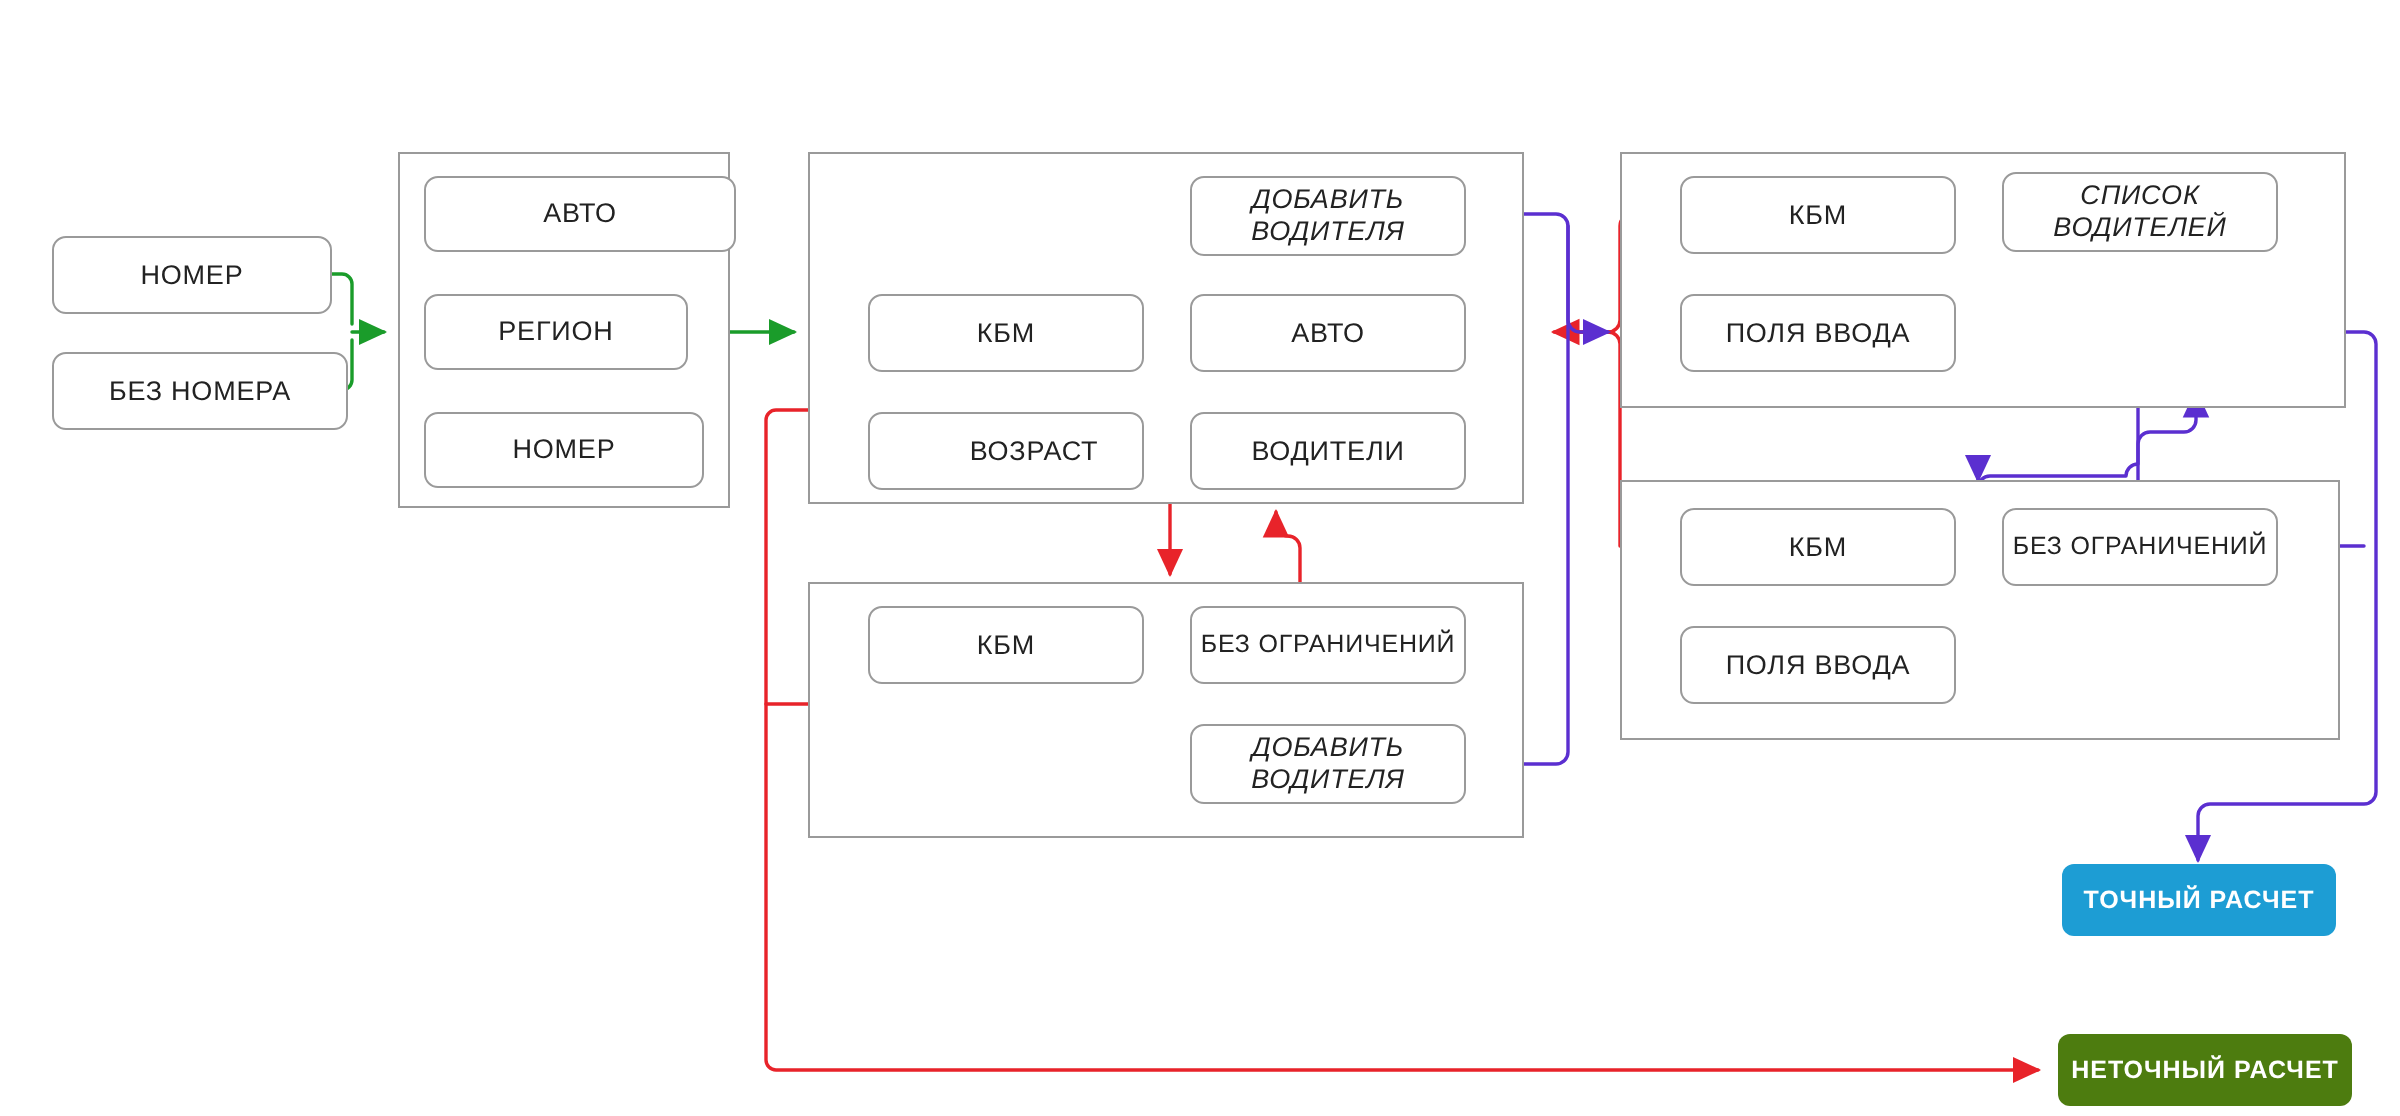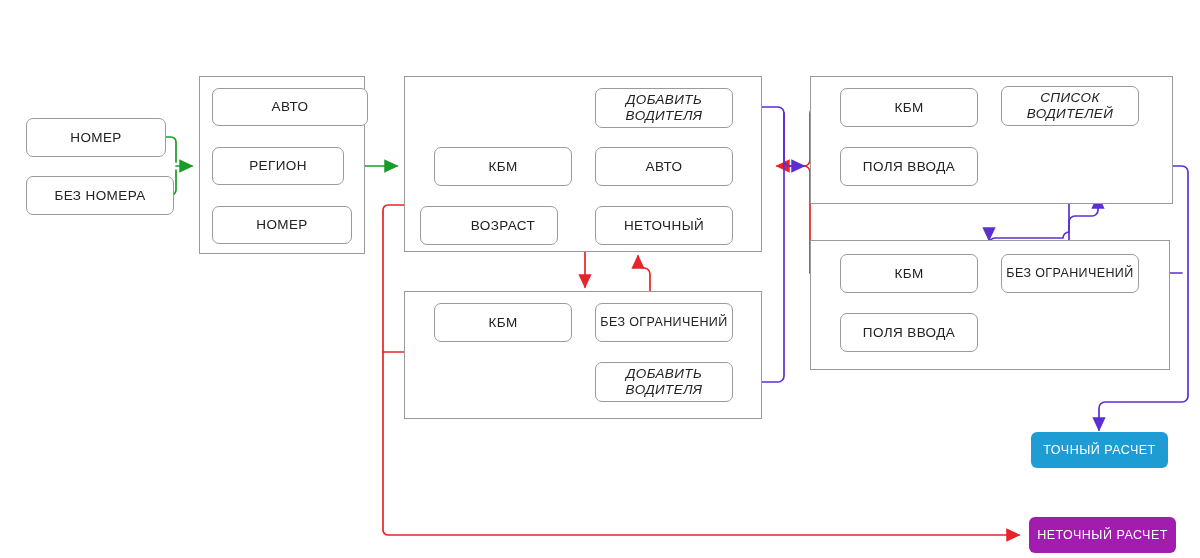--- a/index.html
+++ b/index.html
@@ -7,21 +7,21 @@
   #canvas{position:relative;width:1200px;height:558px;background:#ffffff;overflow:hidden;}
   svg#wires{position:absolute;left:0;top:0;width:1200px;height:558px;pointer-events:none;}
 
   .group-box{position:absolute;border:1.6px solid #9a9a9a;background:#ffffff;box-sizing:border-box;}
   .node{position:absolute;box-sizing:border-box;border:1.3px solid #9a9a9a;border-radius:7px;
         background:#ffffff;display:flex;align-items:center;justify-content:center;text-align:center;
         font-size:13.5px;color:#222222;letter-spacing:.4px;line-height:1.18;}
   .node.two-line{line-height:1.2;font-style:italic;}
   .cta{position:absolute;box-sizing:border-box;border:none;border-radius:6px;
        display:flex;align-items:center;justify-content:center;text-align:center;
-       font-size:12.5px;letter-spacing:.5px;color:#ffffff;font-weight:400;}
+       font-size:12.5px;letter-spacing:.5px;color:#ffffff;font-weight:700;}
 </style>
 </head>
 <body>
 
 <div id="canvas">
 
   <svg id="wires" viewBox="0 0 1200 558">
     <defs>
       <marker id="ah-green" markerWidth="9" markerHeight="9" refX="7.5" refY="4.5" orient="auto">
         <path d="M0,0.6 L8.4,4.5 L0,8.4 Z" fill="#1a9c2a"></path>
@@ -95,25 +95,25 @@
   <div class="group-box" style="left:404px;top:76px;width:358px;height:176px;"></div>
   <div class="node two-line" style="left:595px;top:88px;width:138px;height:40px;">
     <span>ДОБАВИТЬ ВОДИТЕЛЯ</span>
   </div>
   <div class="node" style="left:434px;top:147px;width:138px;height:39px;">
     <span>КБМ</span>
   </div>
   <div class="node" style="left:595px;top:147px;width:138px;height:39px;">
     <span>АВТО</span>
   </div>
-  <div class="node" style="left:420px;top:206px;width:138px;height:39px;padding-left:28px;">
+  <div class="node" style="left:434px;top:206px;width:138px;height:39px;padding-left:28px;">
     <span>ВОЗРАСТ</span>
   </div>
   <div class="node" style="left:595px;top:206px;width:138px;height:39px;">
-    <span>НЕТОЧНЫЙ</span>
+    <span>ВОДИТЕЛИ</span>
   </div>
 
   <div class="group-box" style="left:404px;top:291px;width:358px;height:128px;"></div>
   <div class="node" style="left:434px;top:303px;width:138px;height:39px;">
     <span>КБМ</span>
   </div>
   <div class="node" style="left:595px;top:303px;width:138px;height:39px;font-size:12.5px;">
     <span>БЕЗ ОГРАНИЧЕНИЙ</span>
   </div>
   <div class="node two-line" style="left:595px;top:362px;width:138px;height:40px;">
@@ -138,17 +138,17 @@
   <div class="node" style="left:1001px;top:254px;width:138px;height:39px;font-size:12.5px;">
     <span>БЕЗ ОГРАНИЧЕНИЙ</span>
   </div>
   <div class="node" style="left:840px;top:313px;width:138px;height:39px;">
     <span>ПОЛЯ ВВОДА</span>
   </div>
 
   <div class="cta" style="left:1031px;top:432px;width:137px;height:36px;background:#1d9dd4;">
     <span>ТОЧНЫЙ РАСЧЕТ</span>
   </div>
-  <div class="cta" style="left:1029px;top:517px;width:147px;height:36px;background:#a21caf;">
+  <div class="cta" style="left:1029px;top:517px;width:147px;height:36px;background:#4d7c0f;">
     <span>НЕТОЧНЫЙ РАСЧЕТ</span>
   </div>
 
 </div>
 
 </body></html>

